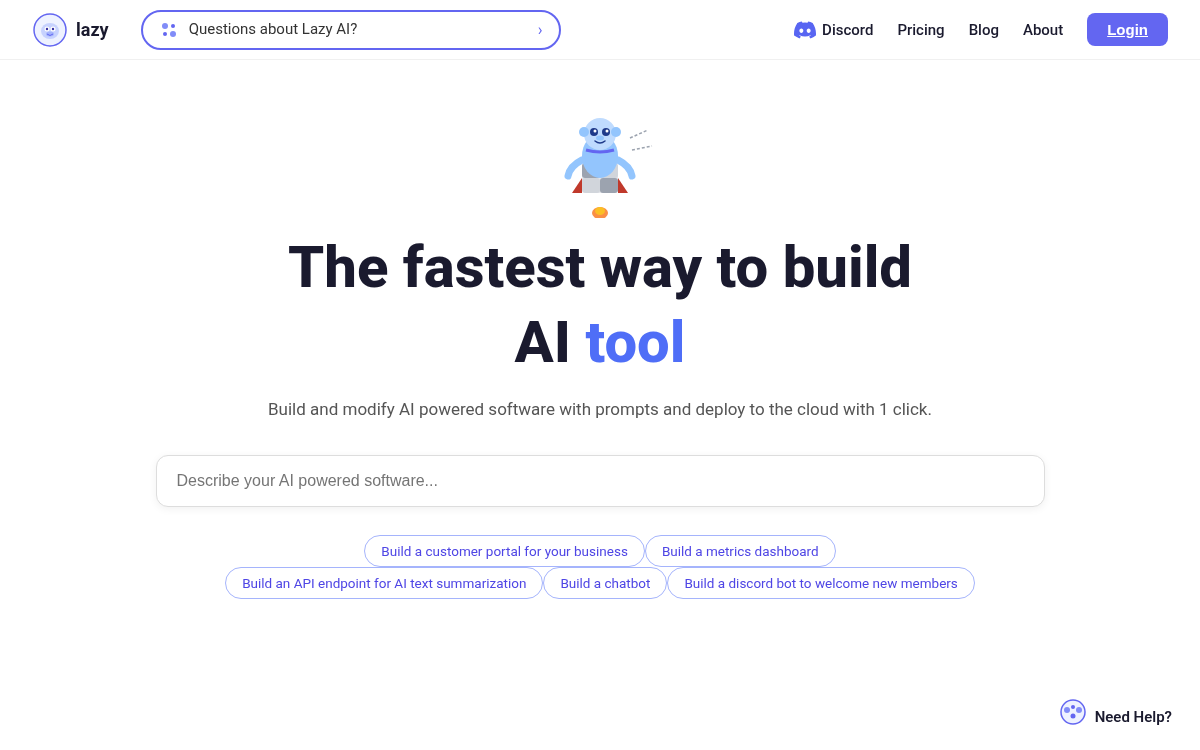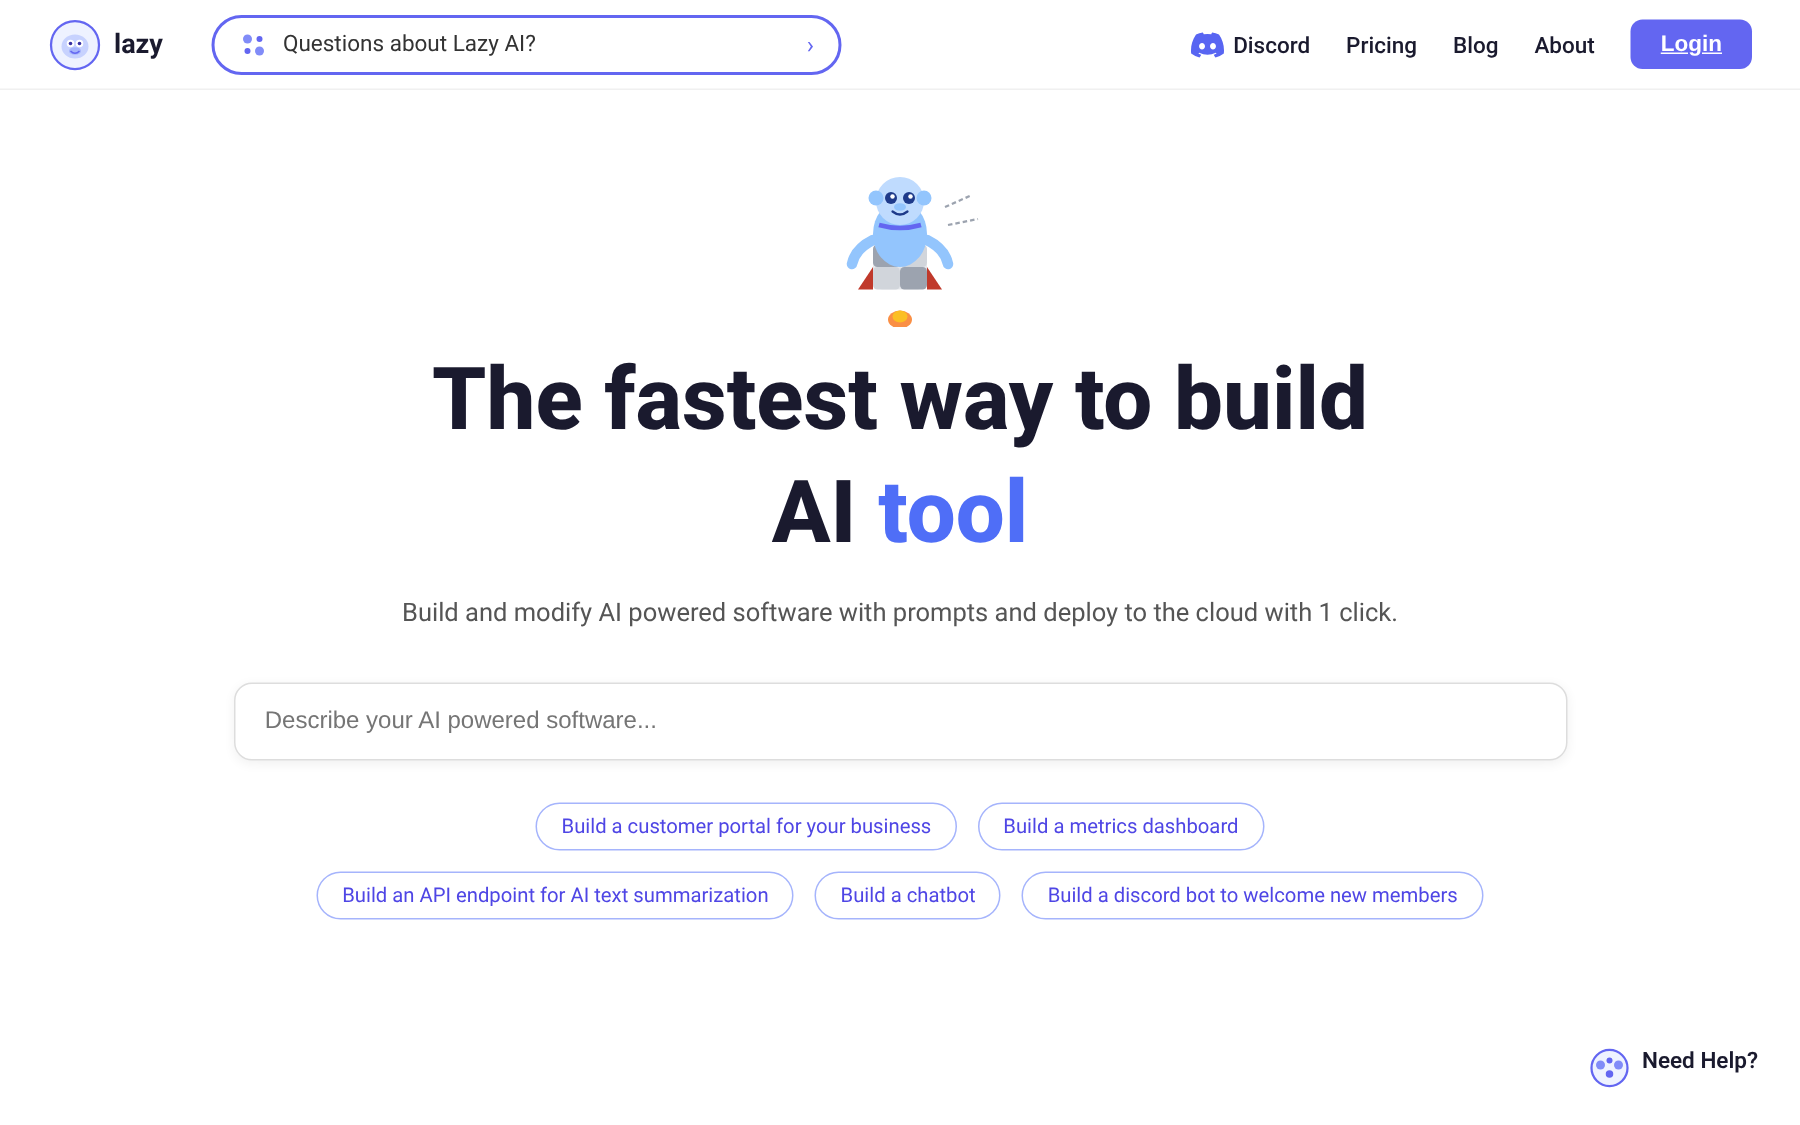--- a/index.html
+++ b/index.html
@@ -157,41 +157,41 @@
       cursor: pointer;
       margin: 4px 4px 4px 0;
       white-space: nowrap;
     }
 
     
     .chips {
       display: flex;
       flex-wrap: wrap;
       justify-content: center;
-      gap: 14px;
+      gap: 0;
       max-width: 780px;
     }
     .chip {
       background: #fff;
       border: 1.5px solid #a5b4fc;
       border-radius: 20px;
       padding: 7px 16px;
       font-size: 13.5px;
       color: #4f46e5;
       cursor: pointer;
       white-space: nowrap;
     }
 
     
     .need-help {
       position: fixed;
       bottom: 24px;
       right: 28px;
       display: flex;
-      align-items: flex-start;
+      align-items: flex-end;
       gap: 8px;
       font-size: 15px;
       font-weight: 600;
       color: #1a1a2e;
       cursor: pointer;
     }
     .need-help-icon {
       width: 28px;
       height: 28px;
     }

